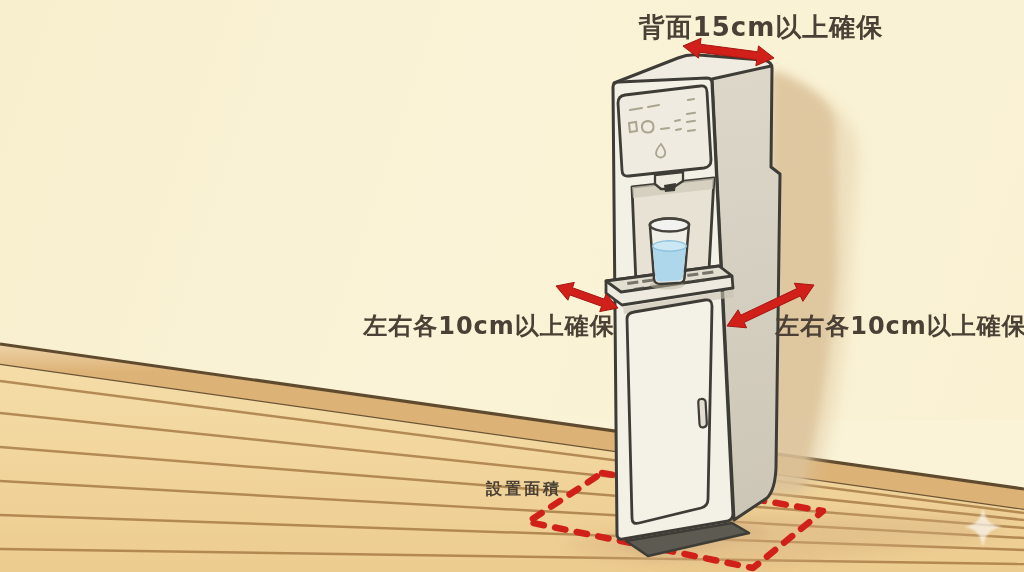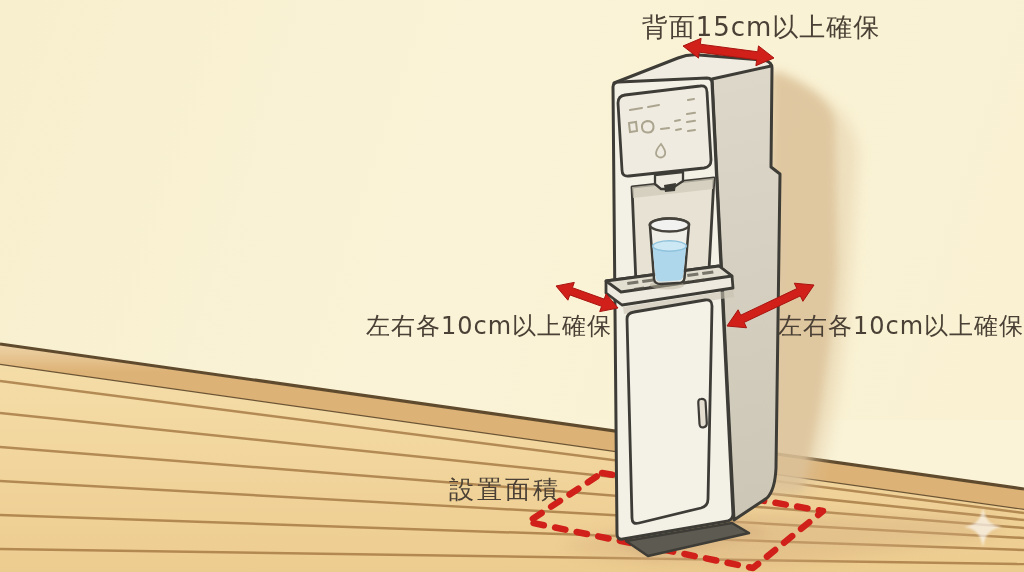--- a/index.html
+++ b/index.html
@@ -4,27 +4,27 @@
 <style>
   html,body{margin:0;padding:0;}
   body{
     width:1024px;height:572px;position:relative;overflow:hidden;
     font-family:"DejaVu Sans","Liberation Sans",sans-serif;
     background:var(--wall,#faf3d7);
   }
   #scene{position:absolute;left:0;top:0;}
   .anno{
     position:absolute;transform:translate(-50%,-50%);
-    font-weight:normal;color:var(--text,#4a4035);white-space:nowrap;
+    font-weight:bold;color:var(--text,#4a4035);white-space:nowrap;
     letter-spacing:1px;line-height:1;
   }
   .anno-back{left:761px;top:27px;font-size:26px;}
   .anno-left{left:489px;top:326px;font-size:24px;}
   .anno-right{left:901px;top:326px;font-size:24px;}
-  .anno-area{left:505px;top:489px;font-size:25px;letter-spacing:3px;}
+  .anno-area{left:524px;top:489px;font-size:16px;letter-spacing:3px;}
   .ln{stroke:var(--outline,#3e3c36);stroke-linejoin:round;stroke-linecap:round;}
   .noln{stroke:none;}
   .base-l{stroke:var(--baseboard-line,#5f4a2d);}
   .plank{stroke:var(--plank,#a97d47);}
   .red-f{fill:var(--red,#d02019);stroke:#a81510;stroke-width:1;stroke-linejoin:round;}
   .red-s{stroke:var(--red,#d02019);}
   .front-f{fill:var(--unit-front,#f3f0e6);}
   .top-f{fill:var(--unit-top,#f0ece1);}
   .panel-f{fill:var(--panel,#efebe0);}
   .icon-s{stroke:var(--panel-icon,#aba58f);fill:none;stroke-width:2;stroke-linecap:round;}

